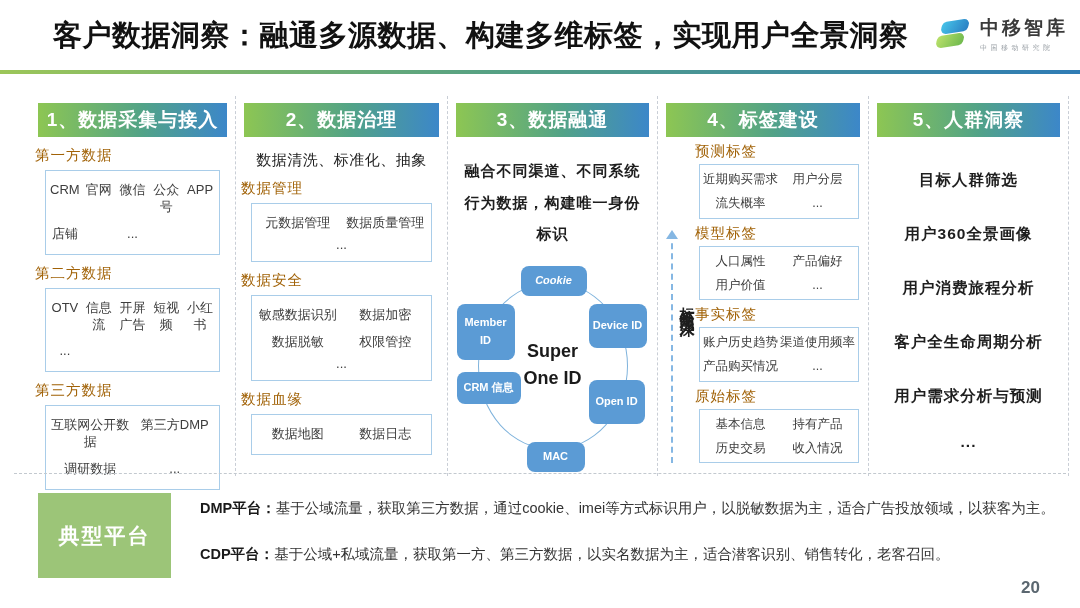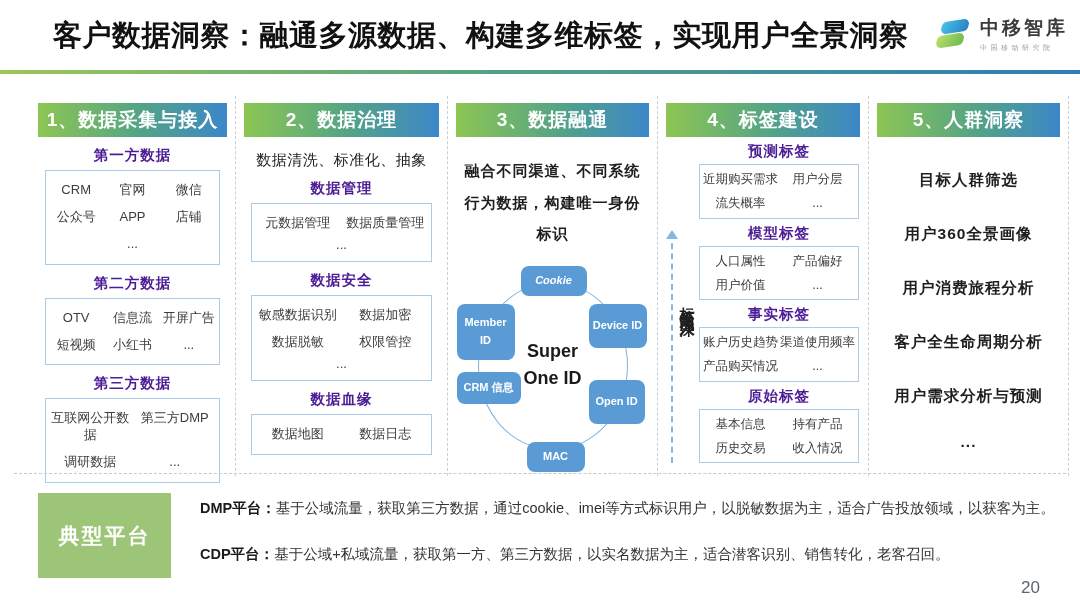--- a/index.html
+++ b/index.html
@@ -15,23 +15,23 @@
   .logo-text { display:flex; flex-direction:column; align-items:flex-start; }
   .logo-name { font-size:19px; font-weight:bold; color:#3a3a3a; letter-spacing:3px; }
   .logo-sub { font-size:7px; color:#9aa0a6; letter-spacing:3.5px; margin-top:2px; }
   .header-rule { position:absolute; left:0; top:70px; width:1080px; height:4px; background:linear-gradient(90deg,#9cc659,#56a183 45%,#2f7cb5); }
 
   
   .cols { position:absolute; left:30px; top:96px; width:1044px; height:380px; display:flex; }
   .col { border-right:1px dashed #c9ced6; padding:0 5px; position:relative; }
   .col1 { width:206px; } .col2 { width:212px; } .col3 { width:210px; } .col4 { width:211px; } .col5 { width:200px; }
   .col-header { height:34px; margin:7px 3px 0 3px; background:linear-gradient(90deg,#8dc653,#52a387 55%,#3c87c9); color:#fff; font-size:19px; font-weight:bold; display:flex; align-items:center; justify-content:center; letter-spacing:1px; }
-  .group-title { text-align:center; font-size:14.5px; font-weight:bold; color:#4c1d95; margin-top:9px; letter-spacing:1px; }
+  .group-title { font-size:14.5px; font-weight:normal; color:#a16207; margin-top:9px; letter-spacing:1px; }
   .cell-box { border:1px solid #a9cde9; background:#fff; margin:5px 10px 0 10px; padding:6px 2px; display:grid; }
-  .grid3 { grid-template-columns:1fr 1fr 1fr; }
+  .grid3 { grid-template-columns:1fr 1fr 1fr 1fr 1fr; }
   .grid2 { grid-template-columns:1fr 1fr; }
   .cell { text-align:center; font-size:13px; color:#3d3d3d; padding:5px 1px; line-height:1.3; }
   .cell-wide { grid-column:1 / -1; text-align:center; font-size:13px; color:#3d3d3d; padding:0 0 3px 0; }
 
   
   .col2-intro { text-align:center; font-size:15px; font-weight:normal; color:#1e1e1e; margin-top:14px; letter-spacing:0.5px; }
 
   
   .col3-intro { text-align:center; font-size:15px; font-weight:bold; color:#1e1e1e; margin:18px 6px 0 6px; line-height:2.1; letter-spacing:1px; }
   .ring-wrap { position:relative; width:192px; height:206px; margin:16px auto 0 auto; }
@@ -60,21 +60,21 @@
   .col5-list { display:flex; flex-direction:column; align-items:center; }
   .col5-item { font-size:15.5px; font-weight:bold; color:#1e1e1e; margin-top:33px; letter-spacing:1px; }
   .col5-item.more { margin-top:26px; }
 
   
   .hr-dashed { position:absolute; left:14px; top:473px; width:1052px; border-top:1px dashed #c3c9cf; }
   .platform-badge { position:absolute; left:38px; top:493px; width:133px; height:85px; background:#9cc578; color:#fff; font-size:21px; font-weight:bold; display:flex; align-items:center; justify-content:center; letter-spacing:2px; }
   .platform-rows { position:absolute; left:200px; top:498px; width:860px; }
   .platform-row { font-size:14.5px; color:#333; margin-bottom:24px; line-height:1.5; }
   .platform-row b { color:#1a1a1a; }
-  .page-num { position:absolute; right:40px; bottom:10px; font-size:17px; font-weight:normal; color:#5b6770; }
+  .page-num { position:absolute; right:40px; bottom:10px; font-size:17px; font-weight:bold; color:#5b6770; }
 </style>
 </head>
 <body>
 
 <div class="slide">
 
   <div class="title">客户数据洞察：融通多源数据、构建多维标签，实现用户全景洞察</div>
   <div class="logo">
     <div class="logo-mark">
       <div class="leaf-top"></div>

